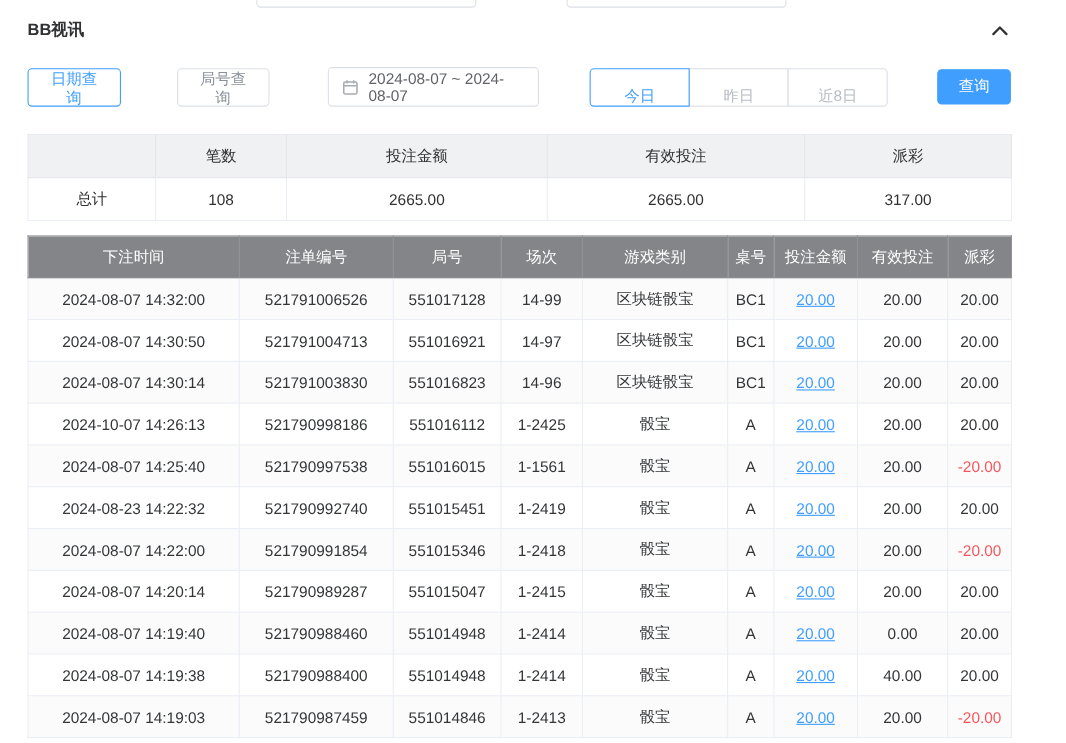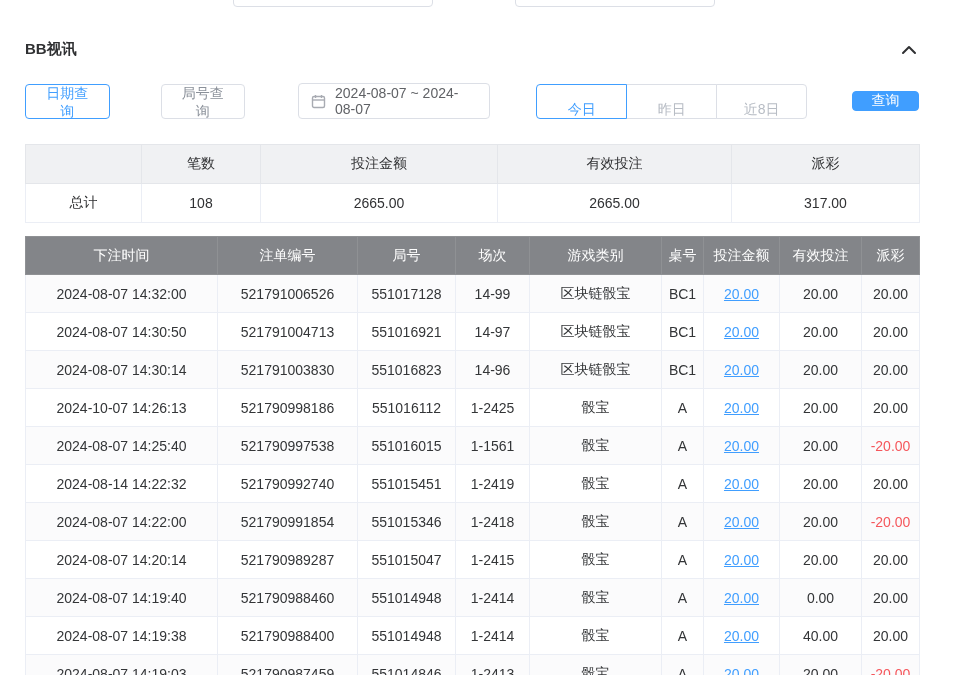--- a/index.html
+++ b/index.html
@@ -21,21 +21,21 @@
     width: 200px;
     background: #fff;
     border: 1px solid #dcdfe6;
     border-radius: 4px;
   }
   .partial-input.one { left: 233px; }
   .partial-input.two { left: 515px; }
 
   
   .section-header {
-    padding-top: 40px;
+    padding-top: 18px;
     display: flex;
     align-items: center;
     justify-content: space-between;
   }
   .section-title { font-size: 15px; font-weight: bold; color: #303133; }
   .chevron { display: inline-flex; cursor: pointer; padding: 2px; }
 
   
   .filter-bar {
     margin-top: 24px;
@@ -87,21 +87,21 @@
     color: var(--accent, #409eff);
     border-color: var(--accent, #409eff);
     z-index: 1;
     position: relative;
   }
   .btn.primary {
     background: var(--accent, #409eff);
     border-color: var(--accent, #409eff);
     color: #fff;
     width: 80px;
-    height: 20px;
+    height: 32px;
     padding: 0;
   }
 
   
   table { border-collapse: collapse; table-layout: fixed; width: 894px; }
   .summary-table { margin-top: 25px; font-size: 14px; }
   .summary-table th {
     background: #f0f1f3;
     font-weight: 400;
     height: 39px;
@@ -284,21 +284,21 @@
           <td>521790997538</td>
           <td>551016015</td>
           <td>1-1561</td>
           <td>骰宝</td>
           <td>A</td>
           <td><a class="bet-link">20.00</a></td>
           <td>20.00</td>
           <td class="neg">-20.00</td>
         </tr>
         <tr>
-          <td>2024-08-14 14:22:32</td>
+          <td>2024-08-23 14:22:32</td>
           <td>521790992740</td>
           <td>551015451</td>
           <td>1-2419</td>
           <td>骰宝</td>
           <td>A</td>
           <td><a class="bet-link">20.00</a></td>
           <td>20.00</td>
           <td>20.00</td>
         </tr>
         <tr>

